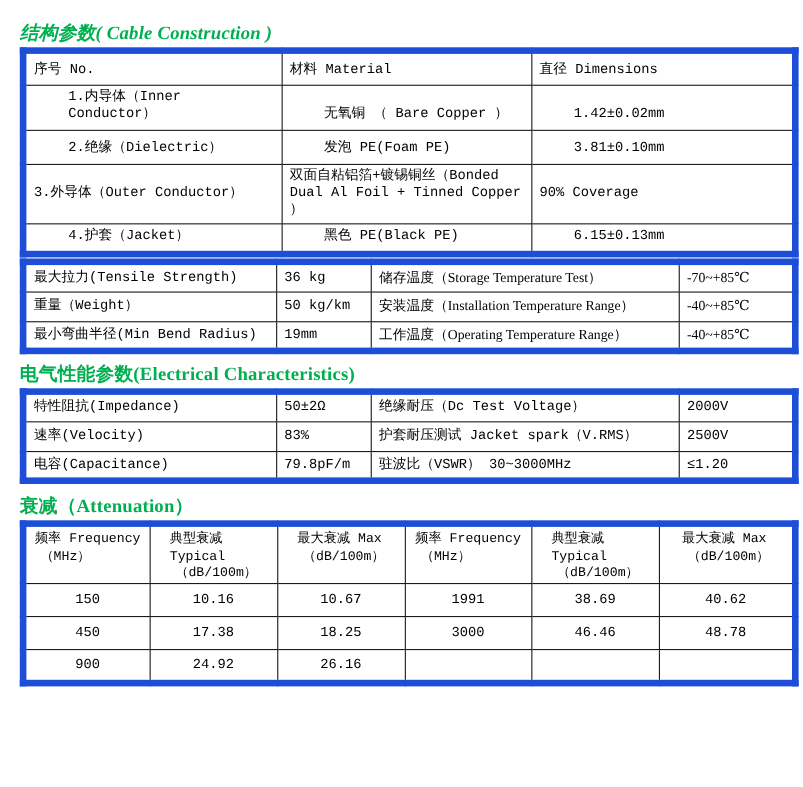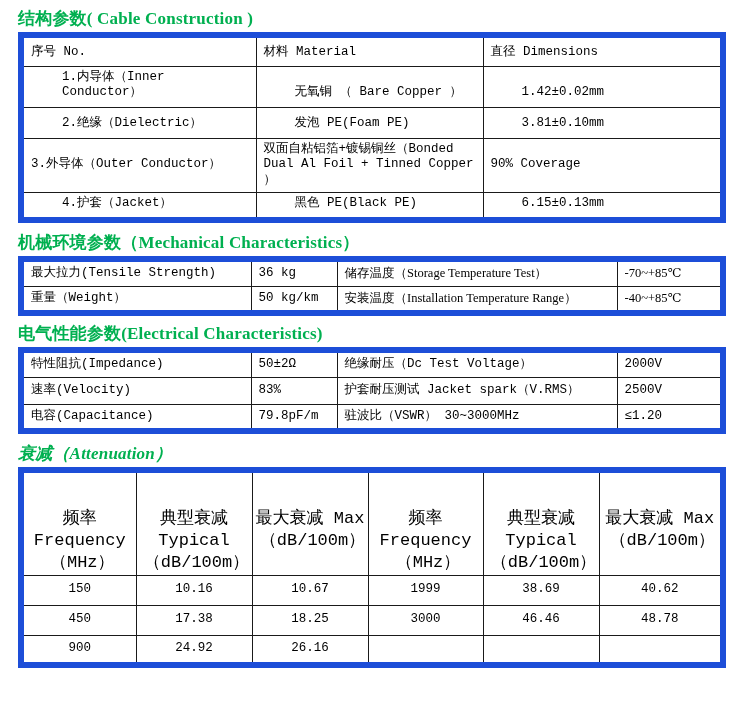--- a/index.html
+++ b/index.html
@@ -1,42 +1,42 @@
 <!DOCTYPE html>
 <html><head>
 <meta charset="utf-8">
 <style>
   html,body{margin:0;padding:0;background:#ffffff;}
   body{width:730px;height:715px;overflow:hidden;color:#000;
        font-family:"Liberation Mono","DejaVu Sans Mono",monospace;}
   .page{padding:5px 0 0 18px;width:694px;}
   .title{font-family:"Liberation Serif","DejaVu Serif",serif;font-weight:bold;
          font-size:17px;line-height:25px;color:#00b050;letter-spacing:.2px;}
-  .t1{margin-top:1px;}
+  .t1{margin-top:12px;font-style:italic;}
   .t2{margin-top:7px;}
   .t3{margin-top:5px;}
-  .t4{margin-top:7px;font-style:italic;}
+  .t4{margin-top:7px;}
   table.tbl{border-collapse:collapse;table-layout:fixed;width:708px;
             border:6px solid #1d4ed8;margin-top:1px;}
   table.tbl td{border:1px solid #1a1a1a;font-size:12.5px;line-height:1.25;
                padding:3px 6px 3px 7px;vertical-align:middle;overflow:hidden;
                white-space:normal;}
   
   .h31{height:31px}.h30{height:30px}.h43{height:43px}.h27{height:27px}
   .h46{height:46px}.hA{height:30px}
   
   tr.chead td{vertical-align:bottom;padding-bottom:5px;}
   tr.clow td{vertical-align:bottom;padding-bottom:6px;padding-left:38px;}
   
   .serif{font-family:"Liberation Serif","DejaVu Serif",serif;font-size:13.5px;}
   
   table.attn td{padding:0;}
   table.attn td.num{text-align:center;vertical-align:middle;font-size:12.5px;}
   table.attn td.ath{vertical-align:top;text-align:center;padding-top:4px;}
-  .hb{display:inline-block;text-align:center;font-size:17px;line-height:1.3;margin-top:31px;}
+  .hb{display:inline-block;text-align:left;font-size:12px;line-height:1.3;}
   .hb .ind{padding-left:5px;}
 </style>
 </head>
 <body>
 
 <div class="page">
 
   <div class="title t1">结构参数( Cable Construction )</div>
   <table class="tbl">
     <colgroup>
@@ -69,39 +69,44 @@
         <td>90% Coverage</td>
       </tr>
       <tr class="h27 clow">
         <td>4.护套（Jacket）</td>
         <td>黑色 PE(Black PE)</td>
         <td>6.15±0.13mm</td>
       </tr>
     </tbody>
   </table>
 
-  <div class="title t2">机械环境参数（Mechanical Characteristics）</div>
   <table class="tbl">
     <colgroup>
         <col style="width:230px">
         <col style="width:86px">
         <col style="width:280px">
         <col>
       </colgroup>
     <tbody>
       <tr class="h27">
         <td>最大拉力(Tensile Strength)</td>
         <td>36 kg</td>
         <td class="serif">储存温度（Storage Temperature Test）</td>
         <td class="serif">-70~+85℃</td>
       </tr>
       <tr class="h27">
         <td>重量（Weight）</td>
         <td>50 kg/km</td>
         <td class="serif">安装温度（Installation Temperature Range）</td>
+        <td class="serif">-40~+85℃</td>
+      </tr>
+      <tr class="h27">
+        <td>最小弯曲半径(Min Bend Radius)</td>
+        <td>19mm</td>
+        <td class="serif">工作温度（Operating Temperature Range）</td>
         <td class="serif">-40~+85℃</td>
       </tr>
     </tbody>
   </table>
 
   <div class="title t3">电气性能参数(Electrical Characteristics)</div>
   <table class="tbl">
     <colgroup>
         <col style="width:230px">
         <col style="width:86px">
@@ -158,21 +163,21 @@
           <div class="hb"><div>典型衰减</div><div>Typical</div><div class="ind">（dB/100m）</div></div>
         </td>
         <td class="ath">
           <div class="hb"><div>最大衰减 Max</div><div class="ind">（dB/100m）</div></div>
         </td>
       </tr>
       <tr class="hA">
         <td class="num">150</td>
         <td class="num">10.16</td>
         <td class="num">10.67</td>
-        <td class="num">1999</td>
+        <td class="num">1991</td>
         <td class="num">38.69</td>
         <td class="num">40.62</td>
       </tr>
       <tr class="hA">
         <td class="num">450</td>
         <td class="num">17.38</td>
         <td class="num">18.25</td>
         <td class="num">3000</td>
         <td class="num">46.46</td>
         <td class="num">48.78</td>

